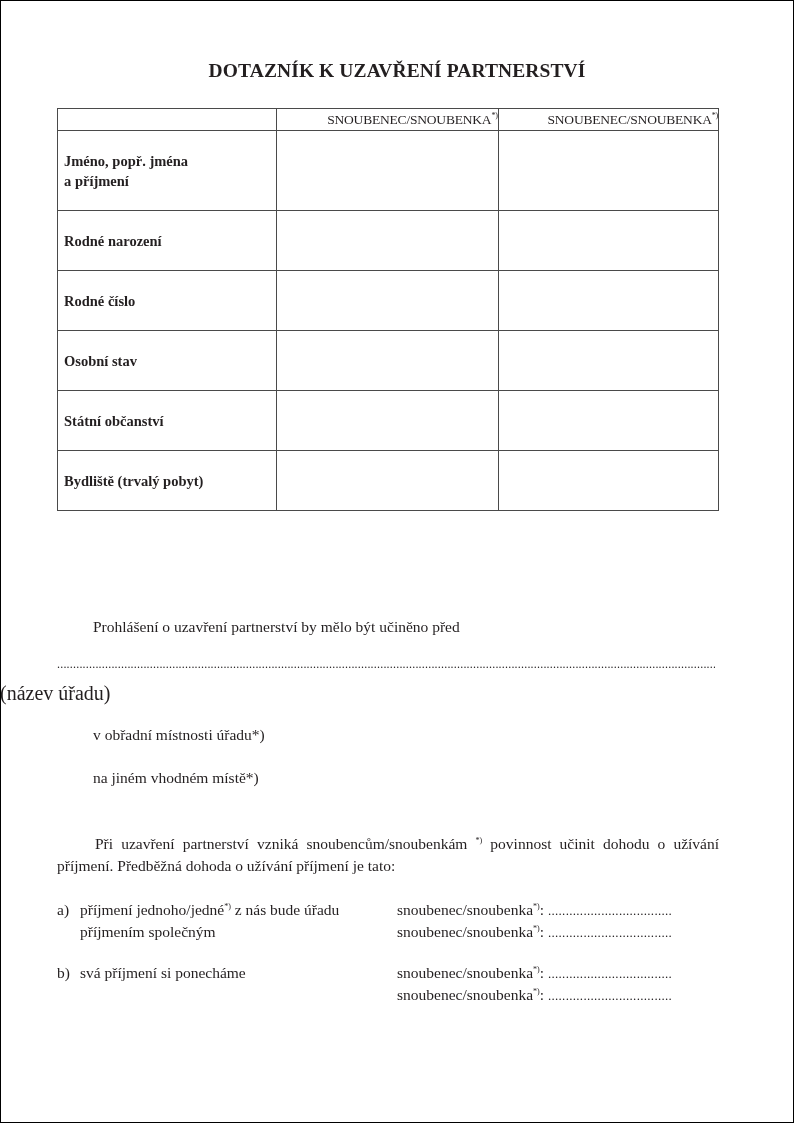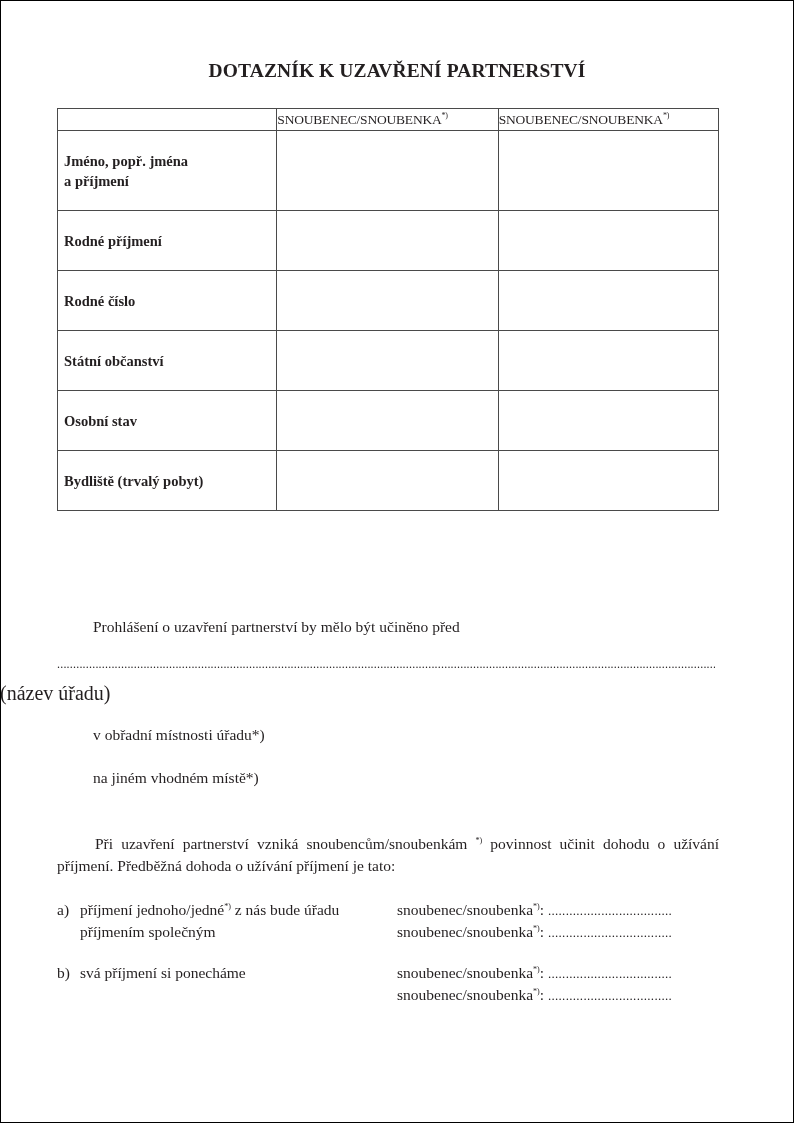--- a/index.html
+++ b/index.html
@@ -1,21 +1,21 @@
 <!DOCTYPE html>
 <html><head>
 <meta charset="utf-8">
 <style>
   html, body { margin: 0; padding: 0; background: #ffffff; }
   body { width: 794px; height: 1123px; position: relative; overflow: hidden; font-family: "Liberation Serif", "DejaVu Serif", serif; color: #231f20; }
   .page-frame { position: absolute; left: 0; top: 0; width: 792px; height: 1121px; border: 1px solid #000; box-sizing: content-box; }
   .title { position: absolute; left: 0; width: 794px; top: 60px; text-align: center; font-weight: bold; font-size: 19.5px; letter-spacing: 0.1px; }
   table.form { position: absolute; left: 57px; top: 108px; width: 662px; border-collapse: collapse; table-layout: fixed; }
   table.form td, table.form th { border: 1.5px solid #4a4a4a; padding: 0; vertical-align: middle; }
-  table.form th { font-weight: normal; font-size: 13.5px; height: 21px; text-align: left; white-space: nowrap; letter-spacing: -0.2px; }
+  table.form th { font-weight: normal; font-size: 13.5px; height: 21px; text-align: right; white-space: nowrap; letter-spacing: -0.2px; }
   table.form th sup, .sup { font-size: 8px; vertical-align: 6px; line-height: 0; }
   table.form td.label { font-size: 14.5px; padding-left: 6px; line-height: 20px; font-weight: bold; }
   .row-tall td { height: 79px; }
   .row-short td { height: 59px; }
   .row-tall2 td { height: 78px; }
   .col-label { width: 219px; }
   .col-a { width: 221px; }
   .col-b { width: 220px; }
   .text { position: absolute; font-size: 15.5px; white-space: nowrap; margin-left: 36px; }
   .dots-line { position: absolute; left: 57px; top: 657px; width: 658px; overflow: hidden; white-space: nowrap; font-size: 12px; letter-spacing: 0.2px; }
@@ -46,36 +46,36 @@
     <th></th>
     <th><span>SNOUBENEC/SNOUBENKA</span><sup>*)</sup></th>
     <th><span>SNOUBENEC/SNOUBENKA</span><sup>*)</sup></th>
   </tr>
   <tr class="row-tall">
     <td class="label"><span>Jméno, popř. jména</span><br><span>a příjmení</span></td>
     <td></td>
     <td></td>
   </tr>
   <tr class="row-short">
-    <td class="label"><span>Rodné příjmení</span></td>
+    <td class="label"><span>Rodné narození</span></td>
     <td></td>
     <td></td>
   </tr>
   <tr class="row-short">
     <td class="label"><span>Rodné číslo</span></td>
     <td></td>
     <td></td>
   </tr>
   <tr class="row-short">
-    <td class="label"><span>Státní občanství</span></td>
+    <td class="label"><span>Osobní stav</span></td>
     <td></td>
     <td></td>
   </tr>
   <tr class="row-short">
-    <td class="label"><span>Osobní stav</span></td>
+    <td class="label"><span>Státní občanství</span></td>
     <td></td>
     <td></td>
   </tr>
   <tr class="row-short">
     <td class="label"><span>Bydliště (trvalý pobyt)</span></td>
     <td></td>
     <td></td>
   </tr>
 </tbody>
   </table>

